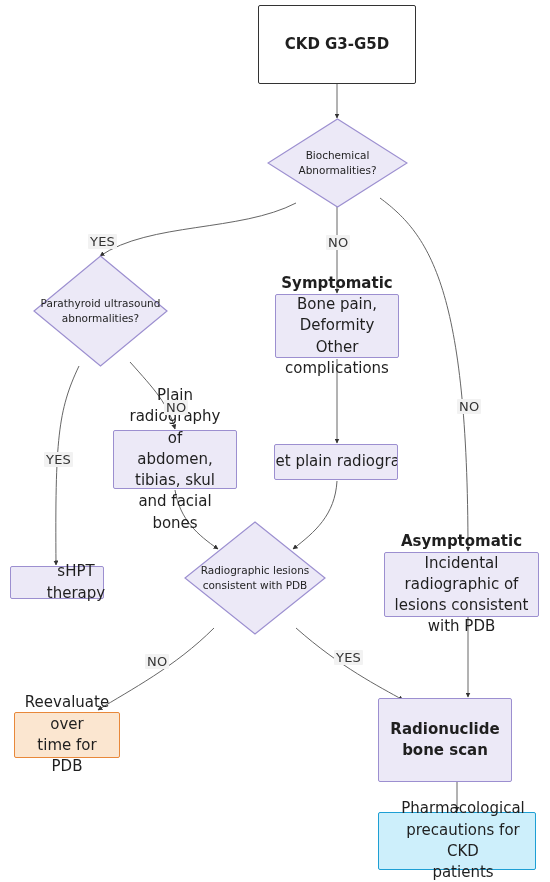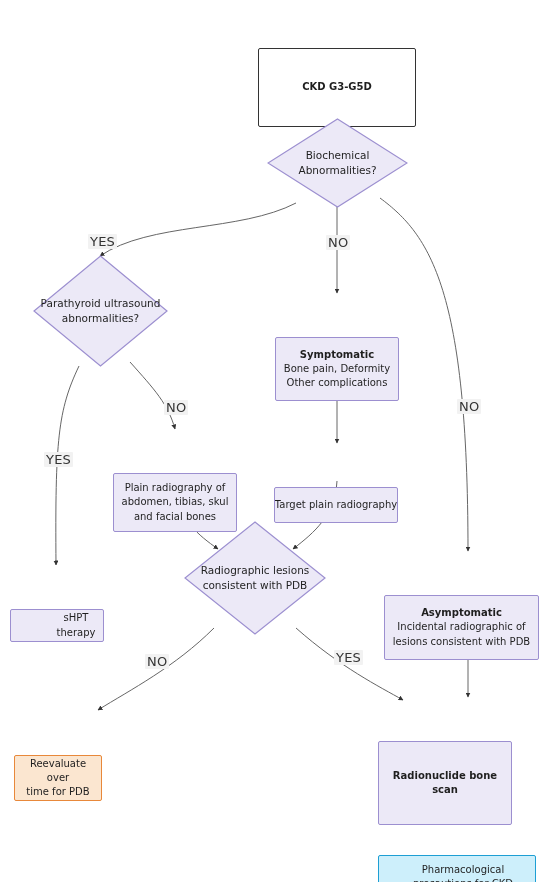--- a/index.html
+++ b/index.html
@@ -34,22 +34,21 @@
     align-items: center;
     justify-content: center;
     text-align: center;
     color: #1f1f1f;
     line-height: 1.42;
   }
   .box {
     border: 1px solid #9c8fd0;
     background: #ece9f7;
     border-radius: 2px;
-    font-size: 10px;
-    margin-top: 43px;
+    font-size: 15px;
   }
   .box.plain {
     border: 1px solid #333333;
     background: #ffffff;
   }
   .box.orange {
     border: 1.4px solid #e8883a;
     background: #fbe6d0;
   }
   .box.cyan {
@@ -186,21 +185,21 @@
   <div class="node box" style="left:384px; top:552px; width:155px; height:65px; flex-direction:column;">
     <span class="ntitle">Asymptomatic</span>
     <span class="ntext">Incidental radiographic of
 lesions consistent with PDB</span>
   </div>
 
   <div class="node box" style="left:10px; top:566px; width:94px; height:33px;padding-left:38px;">
     <span class="ntext">sHPT therapy</span>
   </div>
 
-  <div class="node box orange" style="left:14px; top:712px; width:88px; height:46px;">
+  <div class="node box orange" style="left:14px; top:712px; width:106px; height:46px;">
     <span class="ntext">Reevaluate over
 time for PDB</span>
   </div>
 
   <div class="node box" style="left:378px; top:698px; width:134px; height:84px; flex-direction:column;">
     <span class="ntitle">Radionuclide bone scan</span>
   </div>
 
   <div class="node box cyan" style="left:378px; top:812px; width:158px; height:58px;padding-left:12px;">
     <span class="ntext">Pharmacological

